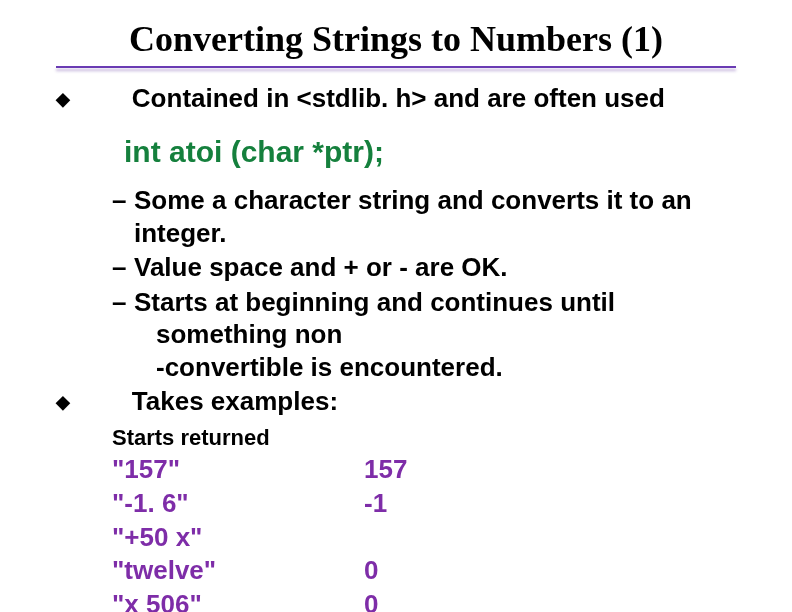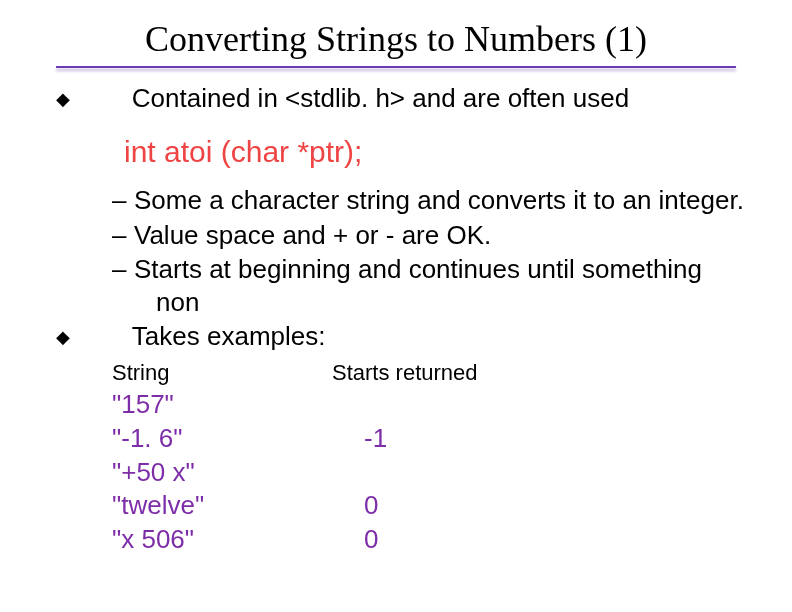--- a/index.html
+++ b/index.html
@@ -10,20 +10,21 @@
     background: #ffffff;
     font-family: Arial, Helvetica, sans-serif;
     color: #000000;
     overflow: hidden;
   }
   .slide {
     position: relative;
     width: 663px;
     height: 612px;
     box-sizing: border-box;
+    font-weight: bold;
   }
   .title {
     position: absolute;
     top: 18px;
     left: 0;
     width: 792px;
     text-align: center;
     font-family: "Times New Roman", Times, serif;
     font-size: 36px;
     color: #000000;
@@ -57,21 +58,21 @@
     color: #000000;
   }
   .bullet-text {
     flex: 1;
     margin-left: 48px;
   }
   .code-line {
     margin-left: 68px;
     margin-top: 18px;
     margin-bottom: 14px;
-    color: #ef4444;
+    color: #15803d;
     font-family: Arial, Helvetica, sans-serif;
     font-size: 30px;
   }
   .sub-items {
     margin-left: 56px;
     margin-top: 4px;
   }
   .sub-row {
     display: flex;
     align-items: flex-start;
@@ -135,37 +136,38 @@
         <span class="sub-text">Some a character string and converts it to an integer.</span>
       </div>
       <div class="sub-row">
         <span class="dash">–&nbsp;</span>
         <span class="sub-text">Value space and + or - are OK.</span>
       </div>
       <div class="sub-row">
         <span class="dash">–&nbsp;</span>
         <span class="sub-text sub-negindent">
           <span>Starts at beginning and continues until something non</span><br>
+          <span>-convertible is encountered.</span>
         </span>
       </div>
     </div>
 
     <div class="bullet-row" style="margin-top:2px;">
       <span class="bullet-dot">◆</span>
       <span class="bullet-text">Takes examples:</span>
     </div>
 
     <div class="table-area">
       <div class="table-header">
-        <div class="col-a">String</div>
         <div class="col-b">Starts returned</div>
       </div>
       <div class="table-body">
         <div class="table-row">
           <div class="cell-a">"157"</div>
+          <div class="cell-b">157</div>
         </div>
         <div class="table-row">
           <div class="cell-a">"-1. 6"</div>
           <div class="cell-b">-1</div>
         </div>
         <div class="table-row">
           <div class="cell-a">"+50 x"</div>
         </div>
         <div class="table-row">
           <div class="cell-a">"twelve"</div>

